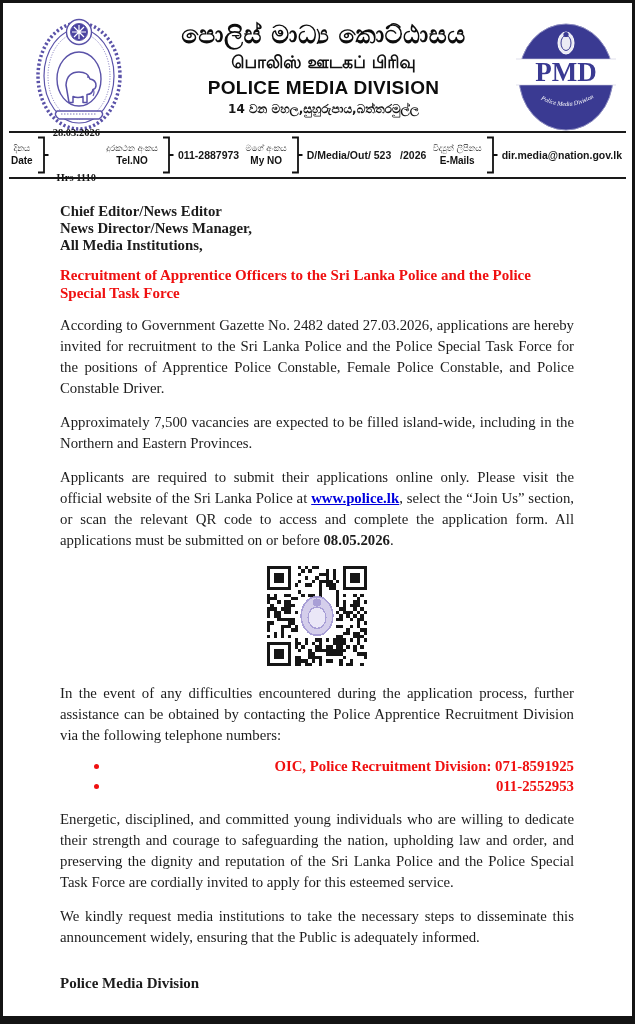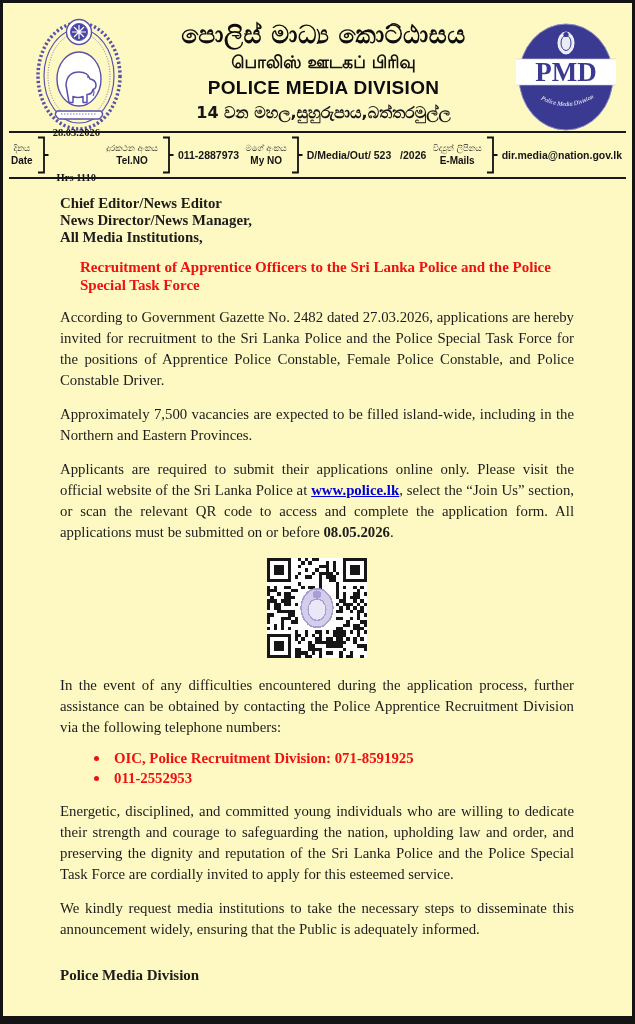--- a/index.html
+++ b/index.html
@@ -1,21 +1,21 @@
 <!DOCTYPE html>
 <html style="--red: #ef1010;"><head>
 <meta charset="utf-8">
 <style>
   * { margin:0; padding:0; box-sizing:border-box; }
   html,body { background:#888; }
   .page {
     position:relative;
     width:635px; height:1024px;
     margin:0 auto;
-    background:#fef9c3;
+    background:#ffffff;
     border:3px solid #141414;
     border-bottom:8px solid #141414;
     overflow:hidden;
     font-family:"Liberation Serif", serif;
     color:#1c1c1c;
   }
 
   
   .letterhead {
     display:flex; align-items:flex-start; justify-content:space-between;
@@ -31,62 +31,61 @@
   .title-ta {
     font-family:"DejaVu Sans", sans-serif; font-weight:bold;
     font-size:17px; line-height:1.5; color:#111;text-align:center;
   }
   .title-en {
     font-family:"Liberation Sans", sans-serif; font-weight:bold;
     font-size:19px; line-height:1.3; color:#0d0d0d; letter-spacing:0.3px;
   }
   .addr-si {
     font-family:"DejaVu Sans", sans-serif; font-weight:bold;
-    font-size:16px; line-height:1.6; color:#161616;
+    font-size:12px; line-height:1.6; color:#161616;
   }
 
   .rule { height:2px; background:#1a1a1a; margin:0 6px; }
 
   
   .info-bar {
     display:flex; align-items:center; justify-content:space-between;
     height:44px; padding:0 10px 0 8px;
     font-family:"Liberation Sans", sans-serif;
   }
   .info-group { display:flex; align-items:center; gap:4px; }
   .lbl { text-align:center; }
   .lbl .si { font-family:"DejaVu Sans", sans-serif; font-size:8.5px; line-height:1.3; color:#222; display:block; }
   .lbl .en { font-size:10px; font-weight:bold; color:#111; line-height:1.2; display:block; }
   .bracket { flex:0 0 auto; }
   .val { font-size:10.5px; font-weight:600; color:#161616; white-space:pre; }
   .val.two-line { text-align:center; font-family:Liberation Serif, serif; font-weight:600; font-size:10.5px; line-height:1.45; }
 
   
-  .body-area { padding:16px 58px 0 57px; }
+  .body-area { padding:24px 58px 0 57px; }
   .recipients div {
     font-weight:bold; font-size:14.8px; line-height:17px;
   }
   .subject {
     margin-top:13px;
     font-weight:bold; font-size:15px; line-height:17.5px;
     color:var(--red);
-    margin-left:20px;
   }
   p.para {
     margin-top:13px;
     font-size:14.8px; line-height:21px;
     text-align:justify;
   }
   a.weblink { color:#0000dd; font-weight:bold; text-decoration:underline; cursor:pointer; }
   .bold { font-weight:bold; }
 
   .qr-row { text-align:center; margin-top:15px; }
   .qr-box { display:inline-block; width:100px; height:100px; }
 
-  ul.hotlines { margin:10px 0 0 28px; list-style:none; }
+  ul.hotlines { margin:10px 0 0 28px; list-style:none;text-align:right; }
   ul.hotlines li {
     position:relative; padding-left:26px;
     color:var(--red); font-weight:bold;
     font-size:14.8px; line-height:20px;
   }
   ul.hotlines li::before {
     content:""; position:absolute; left:6px; top:8px;
     width:5px; height:5px; border-radius:50%; background:var(--red);
   }
 

